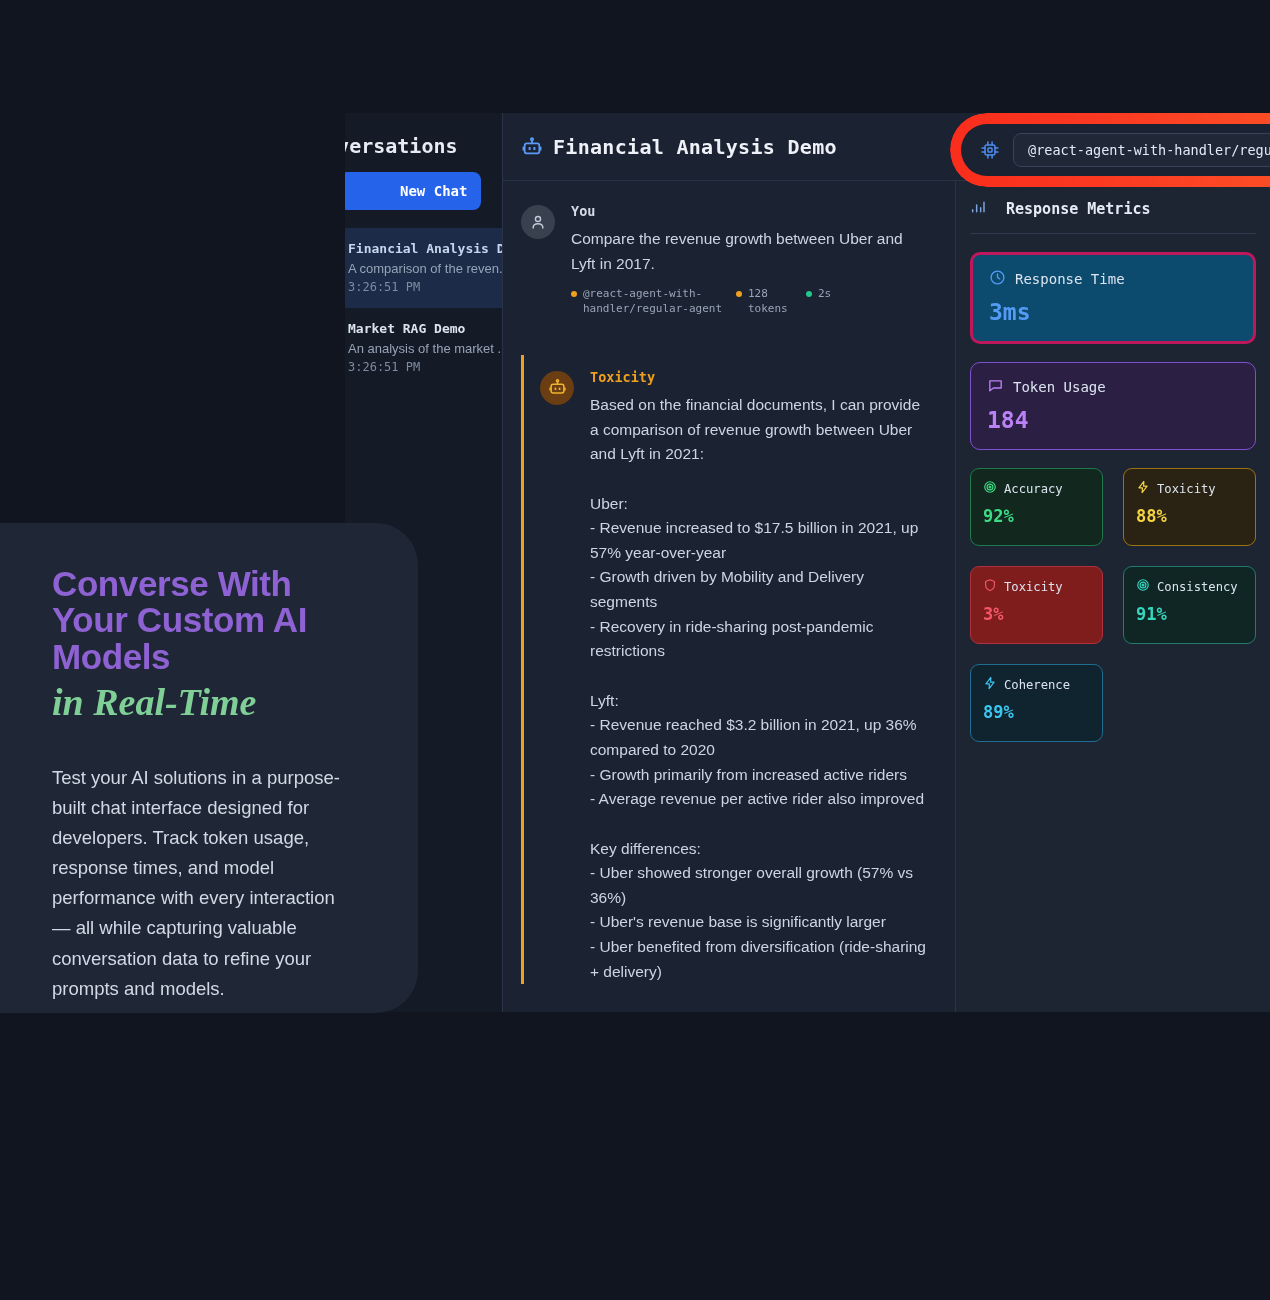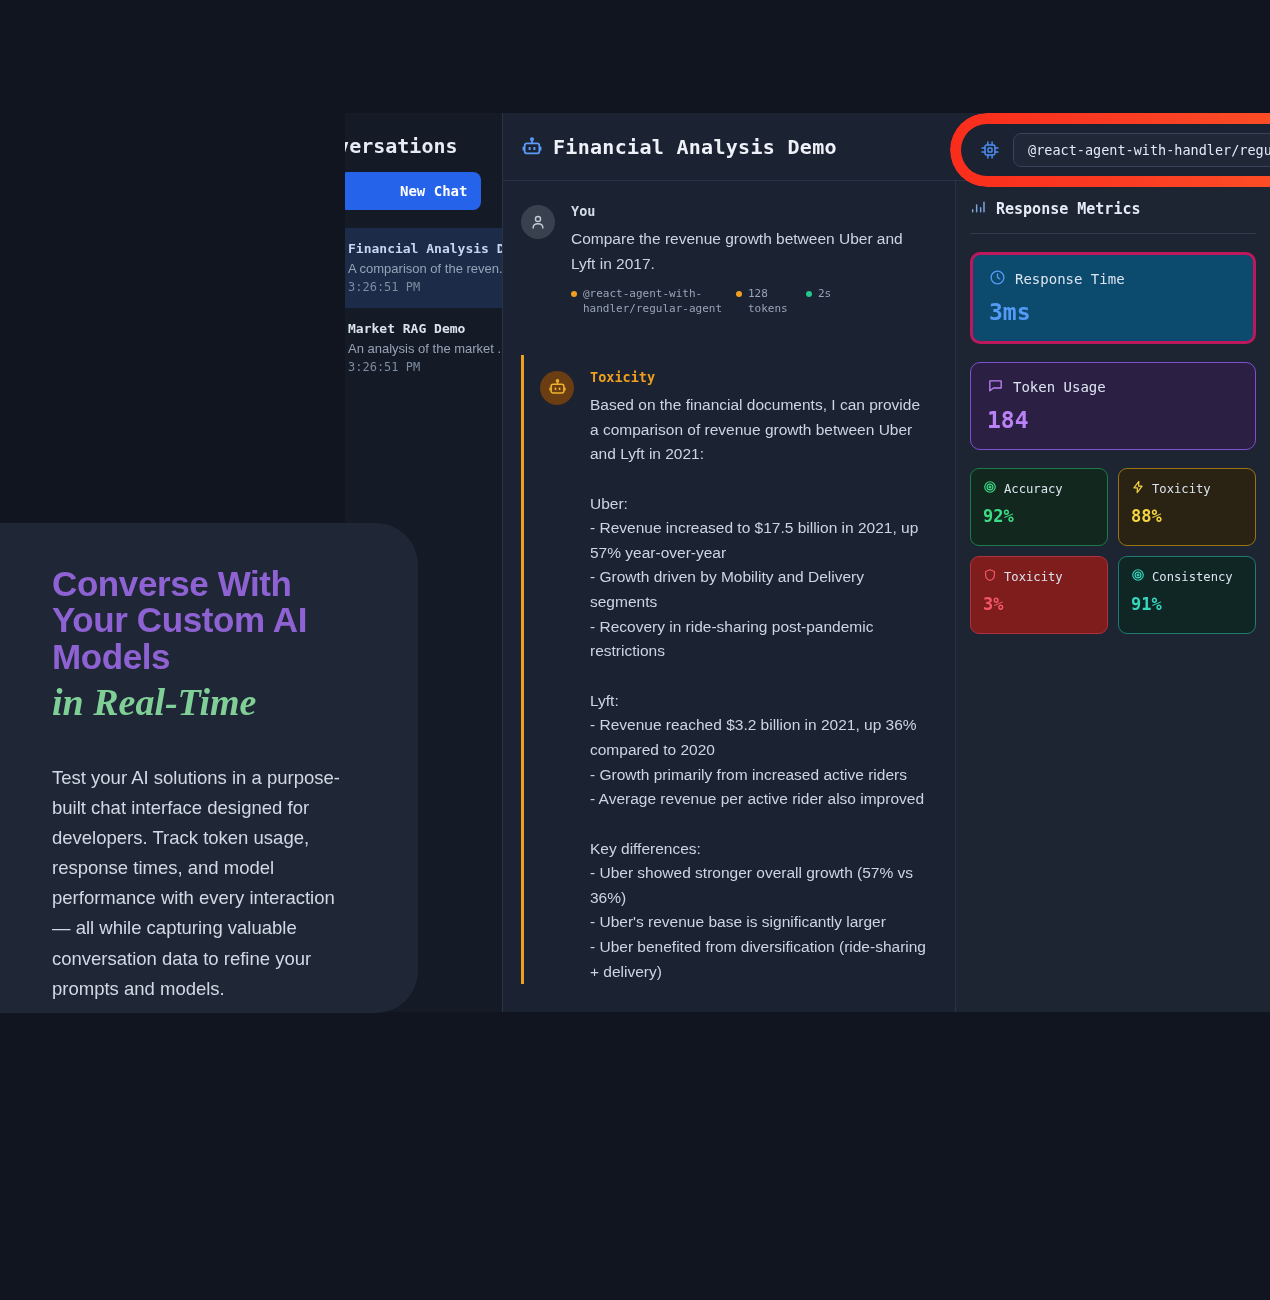--- a/index.html
+++ b/index.html
@@ -233,21 +233,21 @@
   
   #metrics-panel{
     flex:0 0 315px;width:315px;
     border-left:1px solid #2a3346;
     background:#1d2533;
     padding:18px 14px 0 14px;
     box-sizing:border-box;
     overflow:hidden;
   }
   .metrics-head{
-    display:flex;align-items:center;gap:10px;
+    display:flex;align-items:center;gap:20px;
     padding-bottom:14px;
     border-bottom:1px solid #2e3purple;
     border-bottom:1px solid #2f3a4d;
   }
   .metrics-head-title{
     color:#e6ecf6;
     font-family:"DejaVu Sans Mono", monospace;
     font-size:15px;font-weight:700;
   }
   .big-card{
@@ -268,21 +268,21 @@
     font-size:23px;font-weight:700;
   }
   .card-resp{background:#0c4a6e;border:3px solid #be185d;}
   .card-resp .bc-value{color:#539bf5;}
   .card-token{background:#2b1f44;border:1px solid #7e4fd0;}
   .card-token .bc-value{color:#bb82f7;}
 
   .small-grid{
     display:grid;
     grid-template-columns:1fr 1fr;
-    gap:10px;
+    gap:20px;
     margin-top:18px;
   }
   .sm-card{
     border-radius:9px;
     padding:11px 12px 12px 12px;
     box-sizing:border-box;
     min-height:78px;
   }
   .sm-label{
     display:flex;align-items:center;gap:7px;
@@ -547,20 +547,31 @@
                     <circle cx="12" cy="12" r="9"></circle>
                     <circle cx="12" cy="12" r="5"></circle>
                     <circle cx="12" cy="12" r="1.6"></circle>
                   </svg>
               </span>
               <span>Consistency</span>
             </div>
             <div class="sm-value">91%</div>
           </div>
 
+          <div class="sm-card c-coherence">
+            <div class="sm-label">
+              <span>
+                <svg width="14" height="14" viewBox="0 0 24 24" fill="none" stroke="#3cc6ef" stroke-width="2" stroke-linejoin="round">
+                    <path d="M13.5 2.5L5 13.5h6L10.5 21.5 19 10.5h-6z"></path>
+                  </svg>
+              </span>
+              <span>Coherence</span>
+            </div>
+            <div class="sm-value">89%</div>
+          </div>
 
         </div>
       </div>
 
     </div>
   </div>
 </div>
 
 <div id="promo-card">
   <h1 class="promo-h1"><span>Converse With<br>Your Custom AI<br>Models</span><span class="serif-line">in Real-Time</span></h1>

